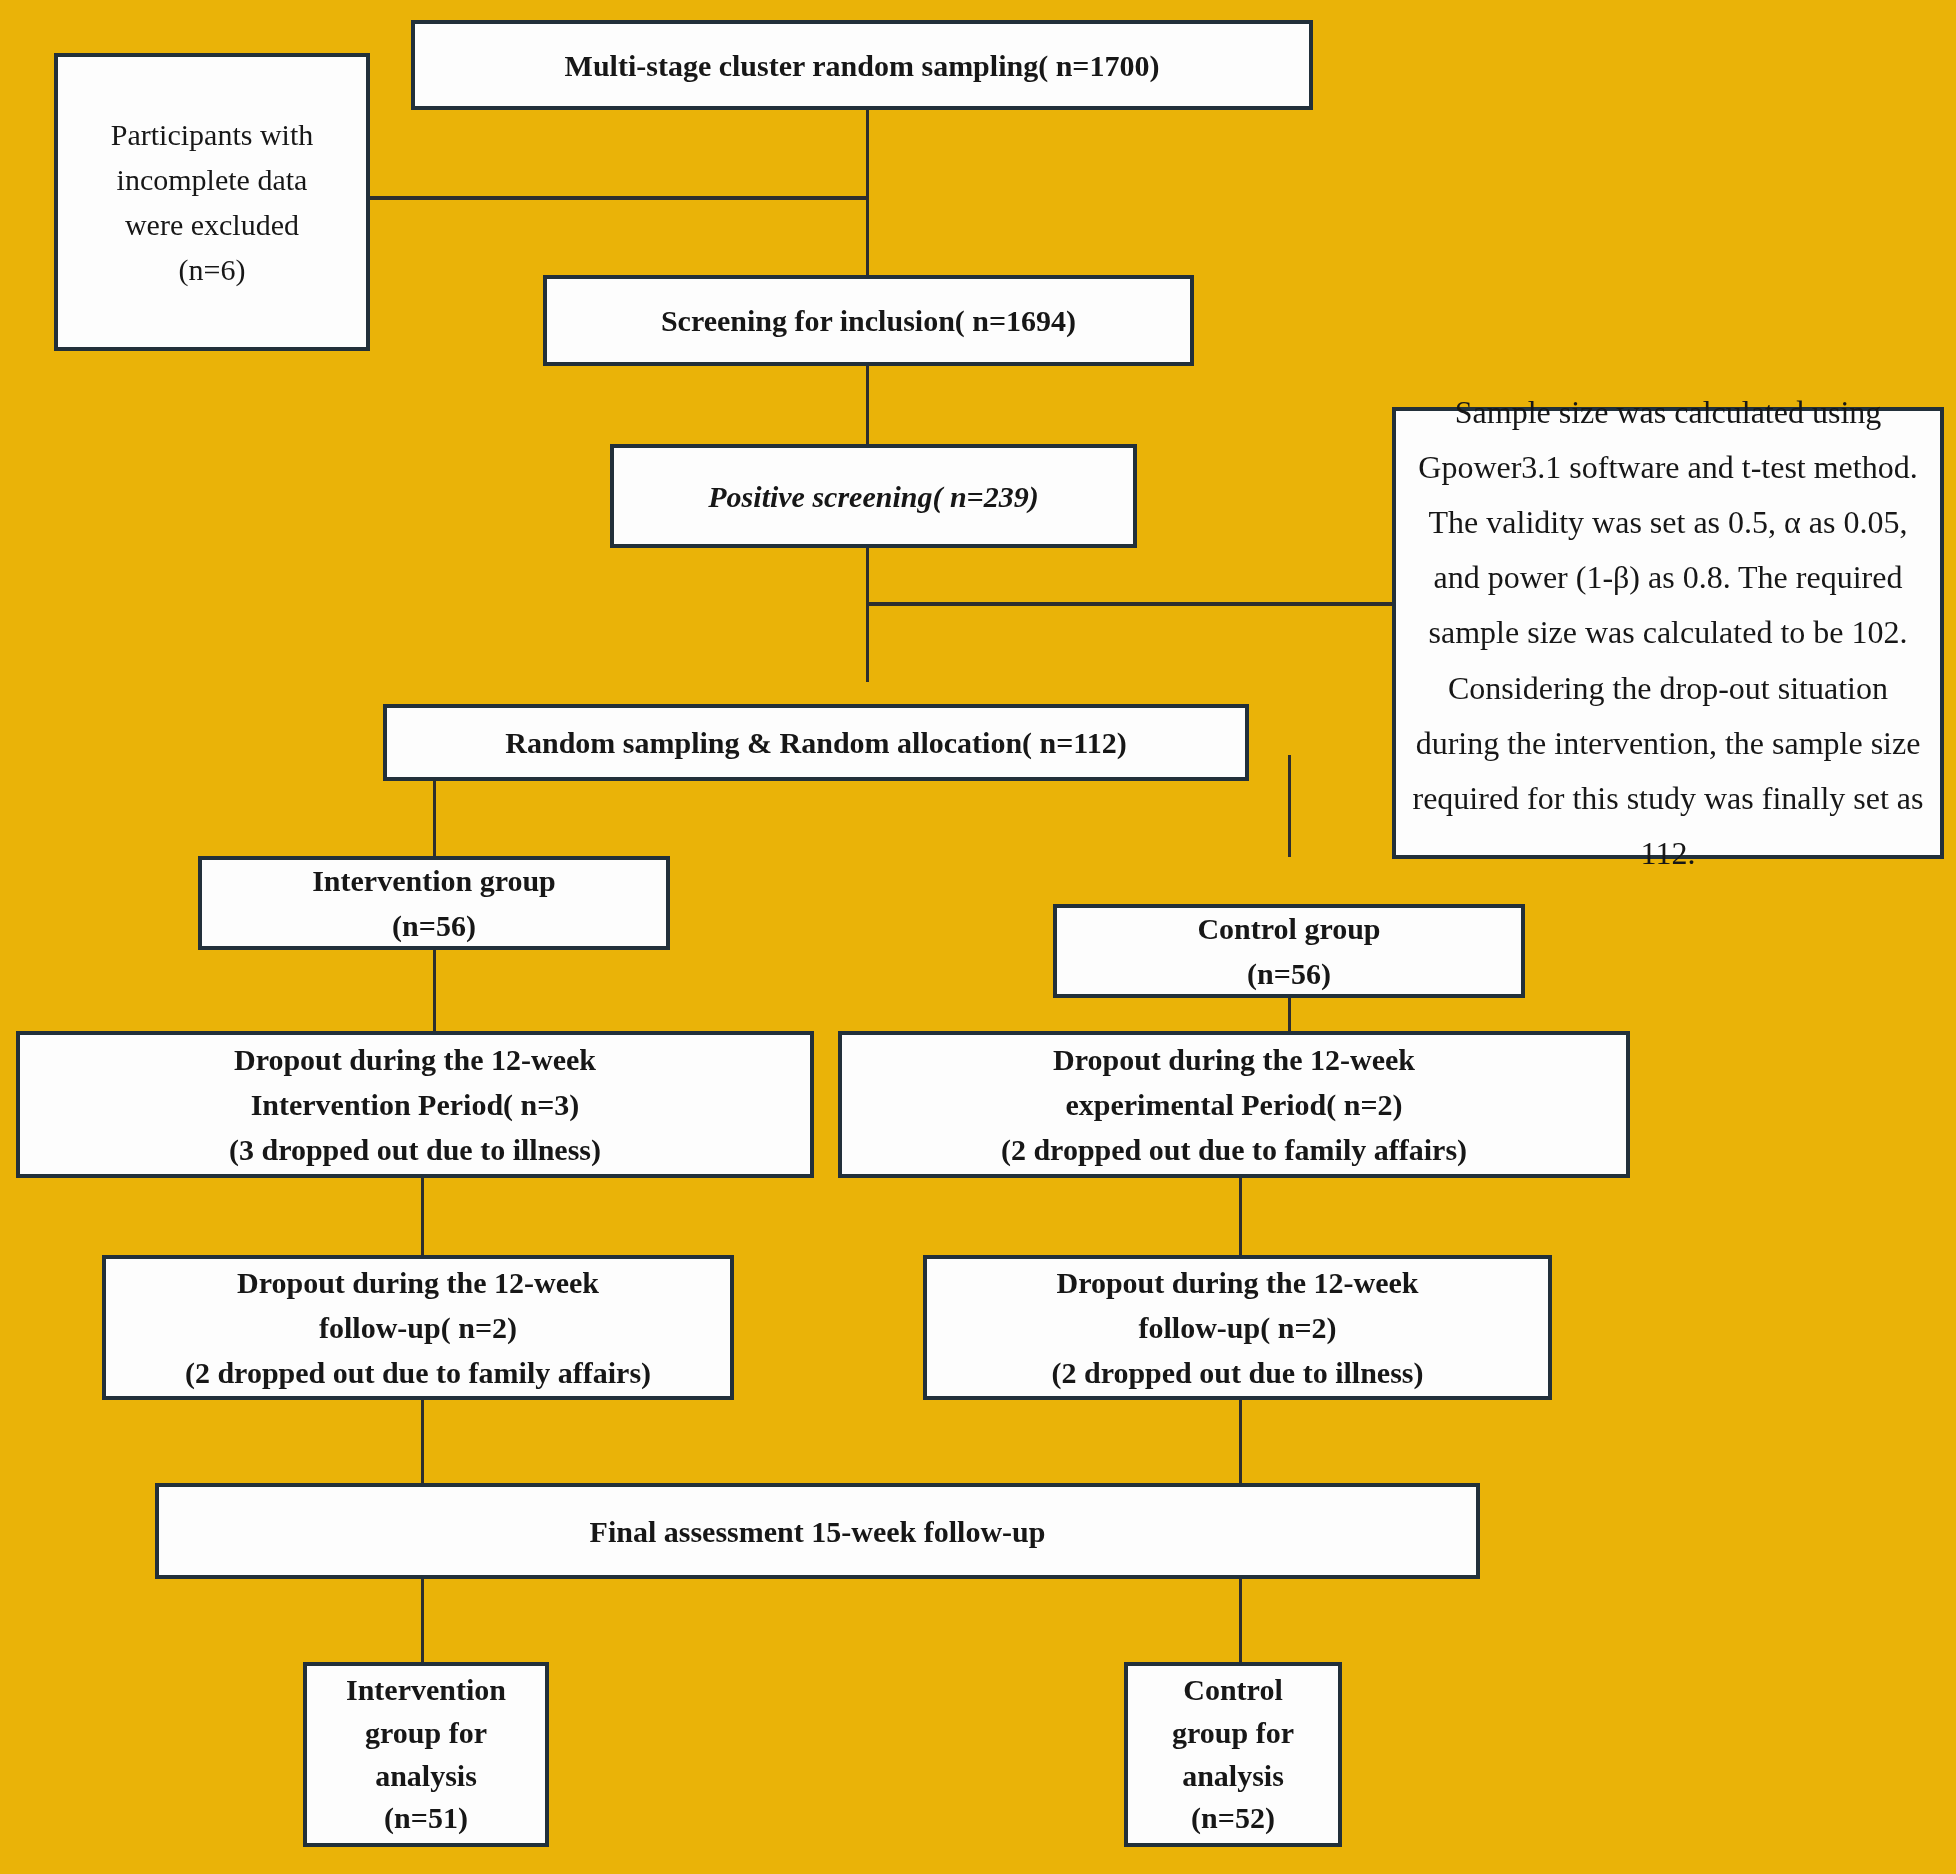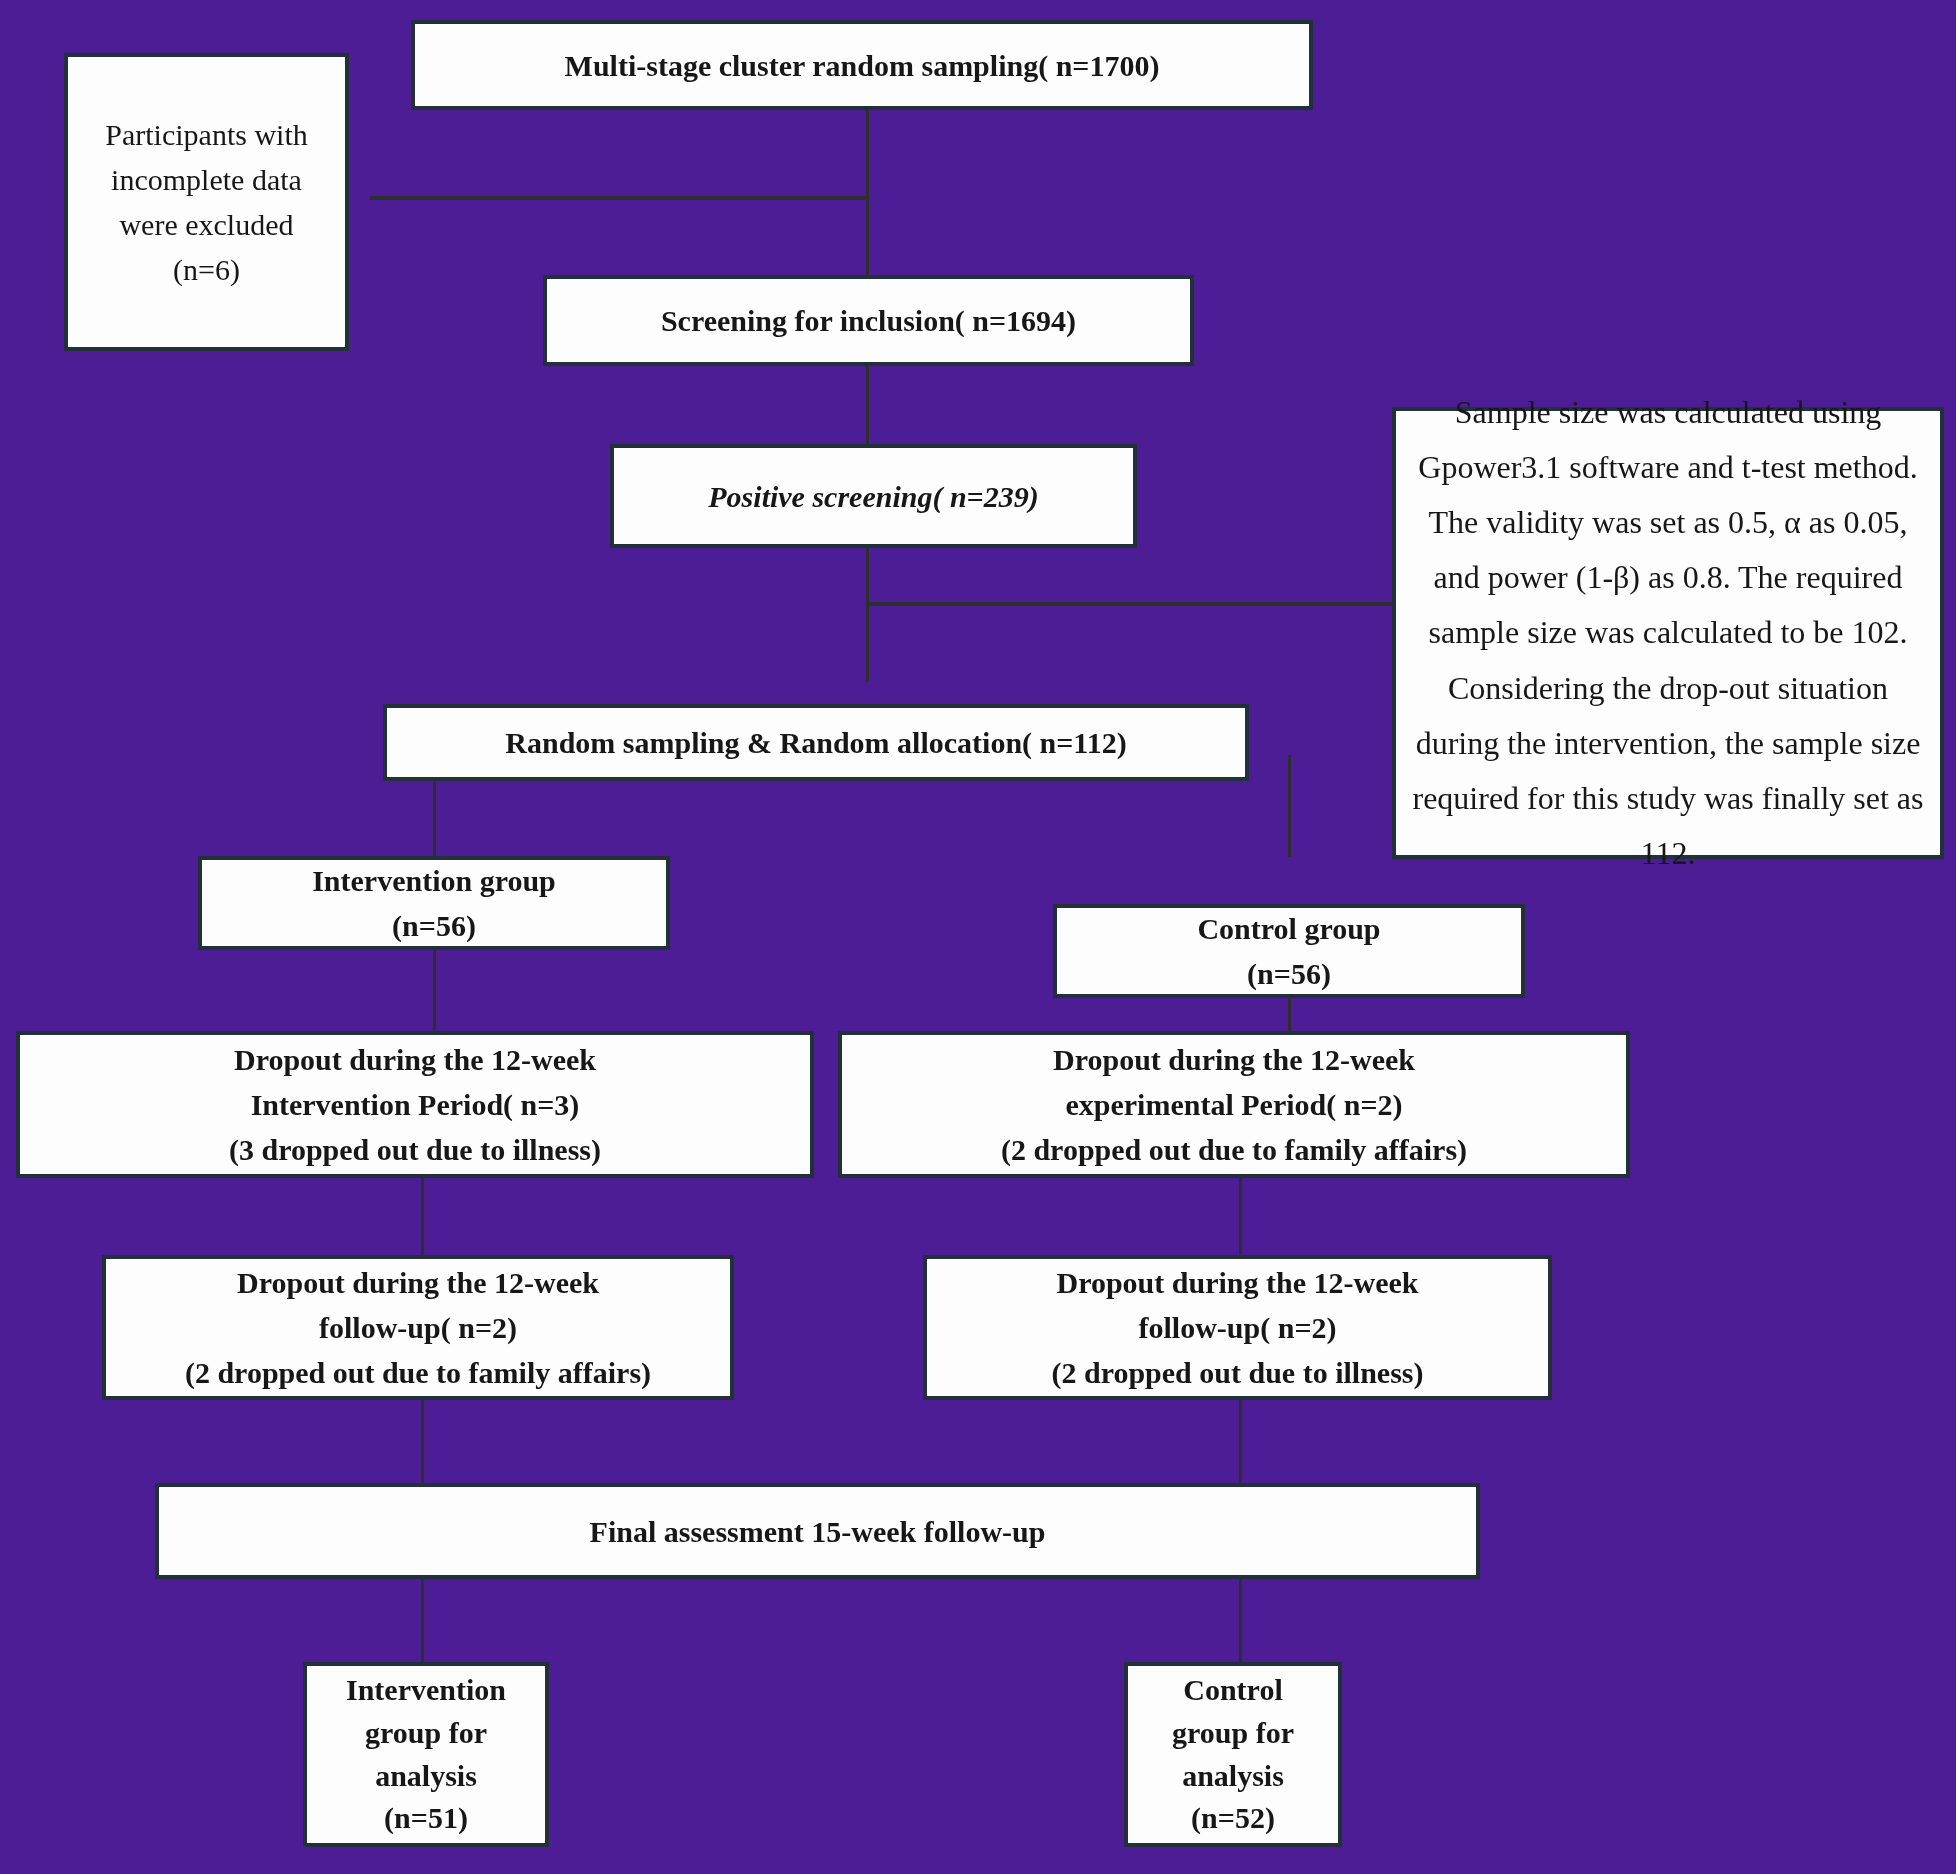--- a/index.html
+++ b/index.html
@@ -4,21 +4,21 @@
 <style>
   html, body {
     margin: 0;
     padding: 0;
     background: #ffffff;
   }
   #canvas {
     position: relative;
     width: 1957px;
     height: 1875px;
-    background: #4c1d95;
+    background: #eab308;
     font-family: "Liberation Serif", "DejaVu Serif", serif;
     color: #171717;
   }
   .node {
     position: absolute;
     box-sizing: border-box;
     border: 4.8px solid #22303a;
     background: #fdfdfd;
     display: flex;
     align-items: center;
@@ -62,21 +62,21 @@
   <div class="line v" style="left:1288px; top:948px; height:85px;"></div>
   <div class="line v" style="left:421px; top:1176px; height:80px;"></div>
   <div class="line v" style="left:1239px; top:1176px; height:80px;"></div>
   <div class="line v" style="left:421px; top:1398px; height:86px;"></div>
   <div class="line v" style="left:1239px; top:1398px; height:86px;"></div>
   <div class="line v" style="left:421px; top:1577px; height:86px;"></div>
   <div class="line v" style="left:1239px; top:1577px; height:86px;"></div>
 
   <div class="node" style="left:411px; top:20px; width:902px; height:90px;">Multi-stage cluster random sampling( n=1700)</div>
 
-  <div class="node regular" style="left:64px; top:53px; width:285px; height:298px;">Participants with
+  <div class="node regular" style="left:54px; top:53px; width:316px; height:298px;">Participants with
 incomplete data
 were excluded
 (n=6)</div>
 
   <div class="node" style="left:543px; top:275px; width:651px; height:91px;">Screening for inclusion( n=1694)</div>
 
   <div class="node" style="left:610px; top:444px; width:527px; height:104px;font-style:italic;">Positive screening( n=239)</div>
 
   <div class="node regular note" style="left:1392px; top:407px; width:552px; height:452px;">Sample size was calculated using Gpower3.1 software and t-test method. The validity was set as 0.5, α as 0.05, and power (1-β) as 0.8. The required sample size was calculated to be 102. Considering the drop-out situation during the intervention, the sample size required for this study was finally set as 112.</div>
 

